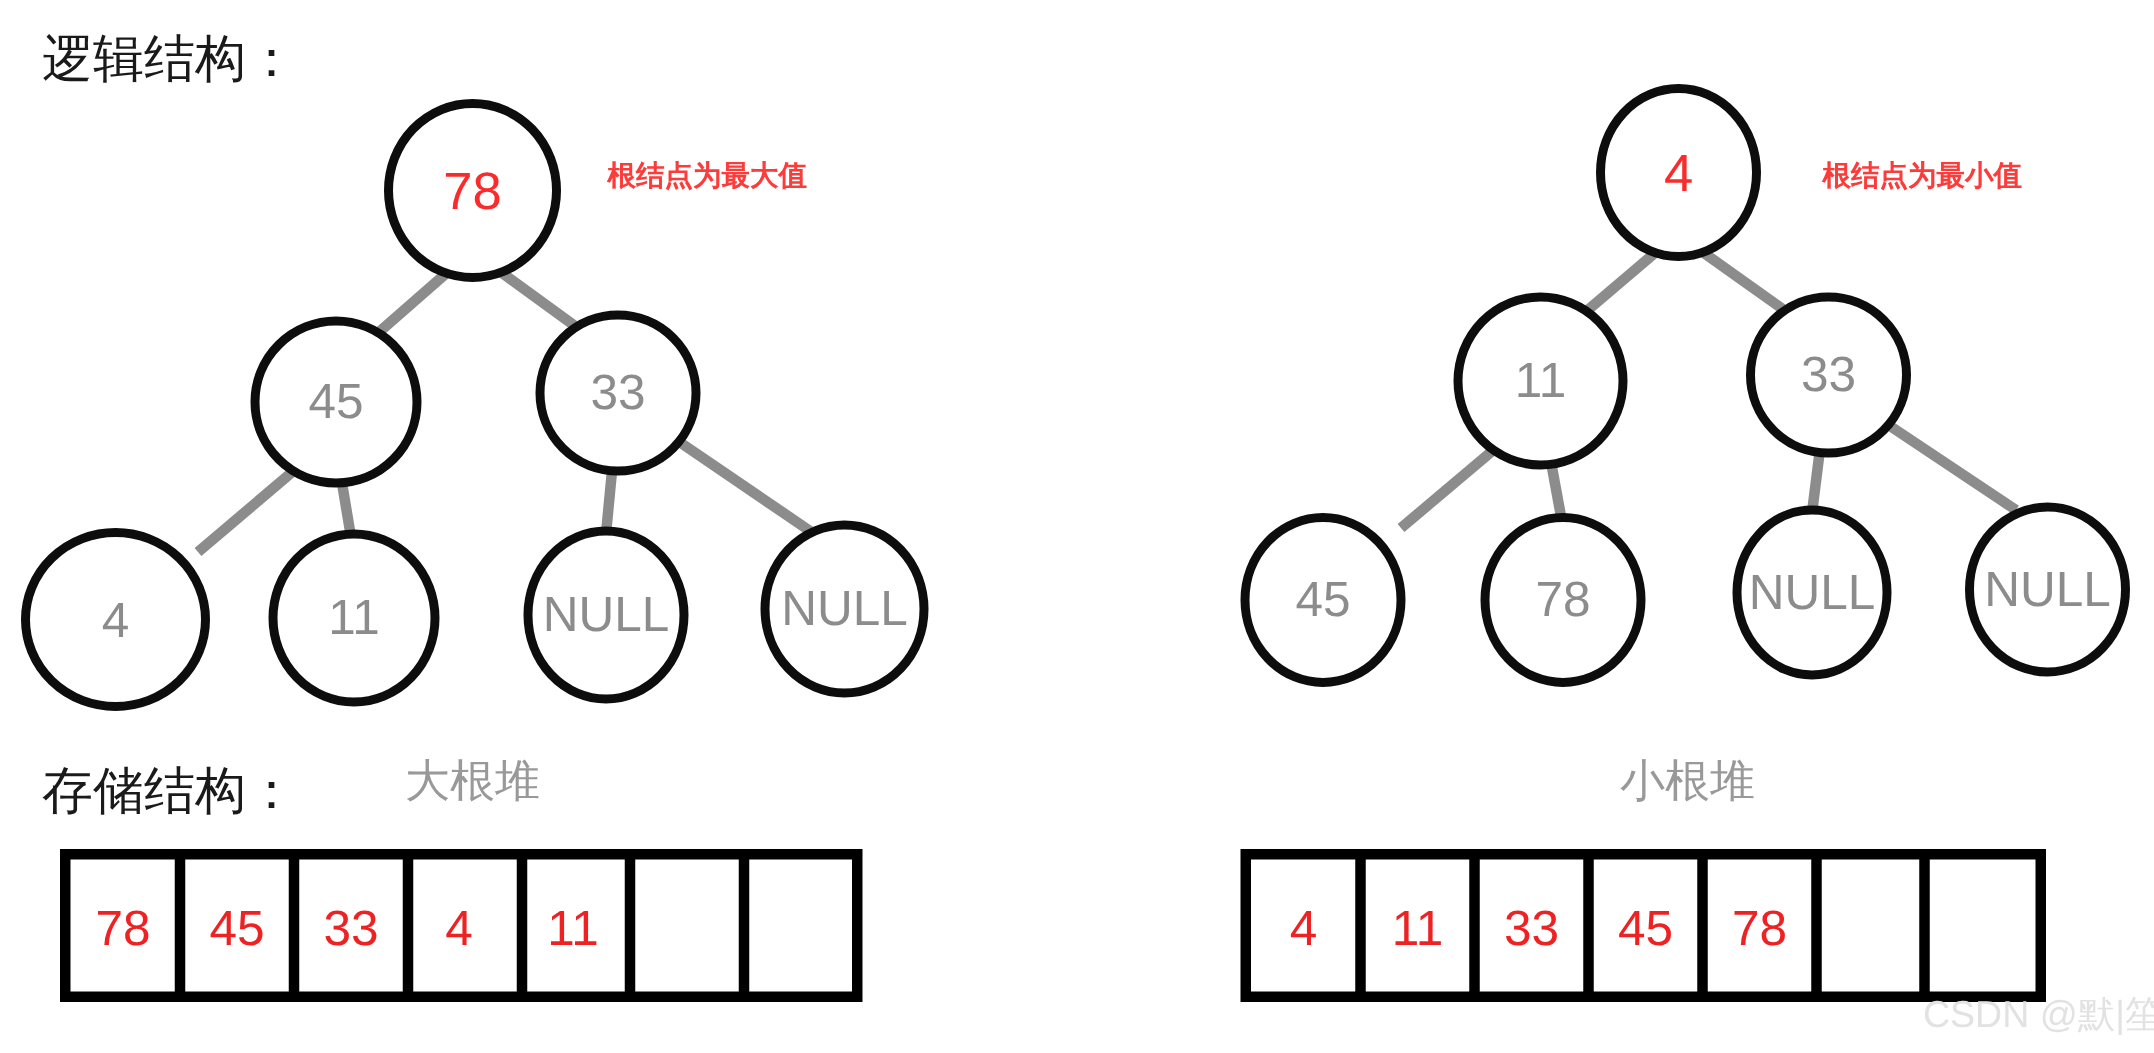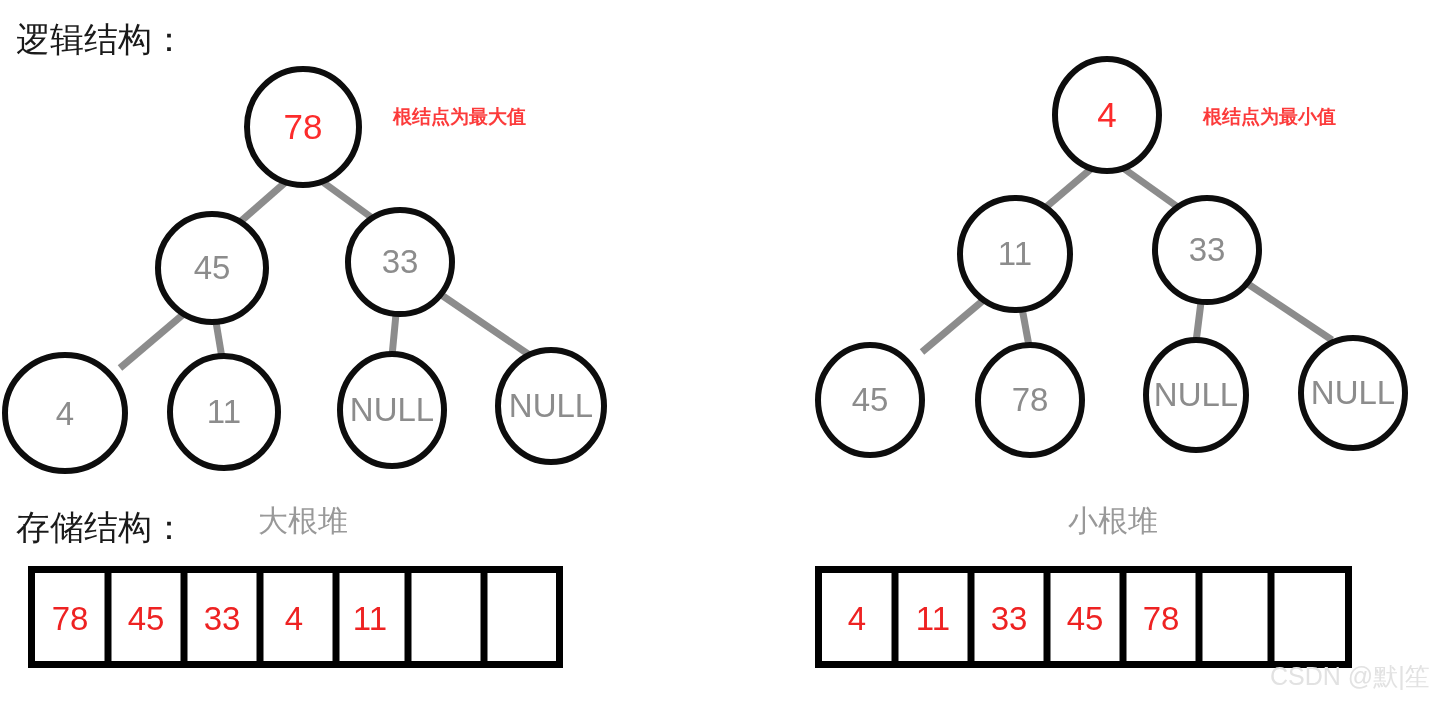--- a/index.html
+++ b/index.html
@@ -12,21 +12,21 @@
     width: 1436px;
     height: 702px;
     position: relative;
     overflow: hidden;
     font-family: "Liberation Sans", "DejaVu Sans", sans-serif;
     color: #000000;
   }
   #diagram-root {
     position: absolute;
     top: 0;
-    left: 0;
+    left: 12px;
     width: 1300px;
     height: 702px;
   }
   svg.diagram-canvas {
     display: block;
     width: 1436px;
     height: 702px;
   }
   text {
     font-family: "Liberation Sans", "DejaVu Sans", sans-serif;

